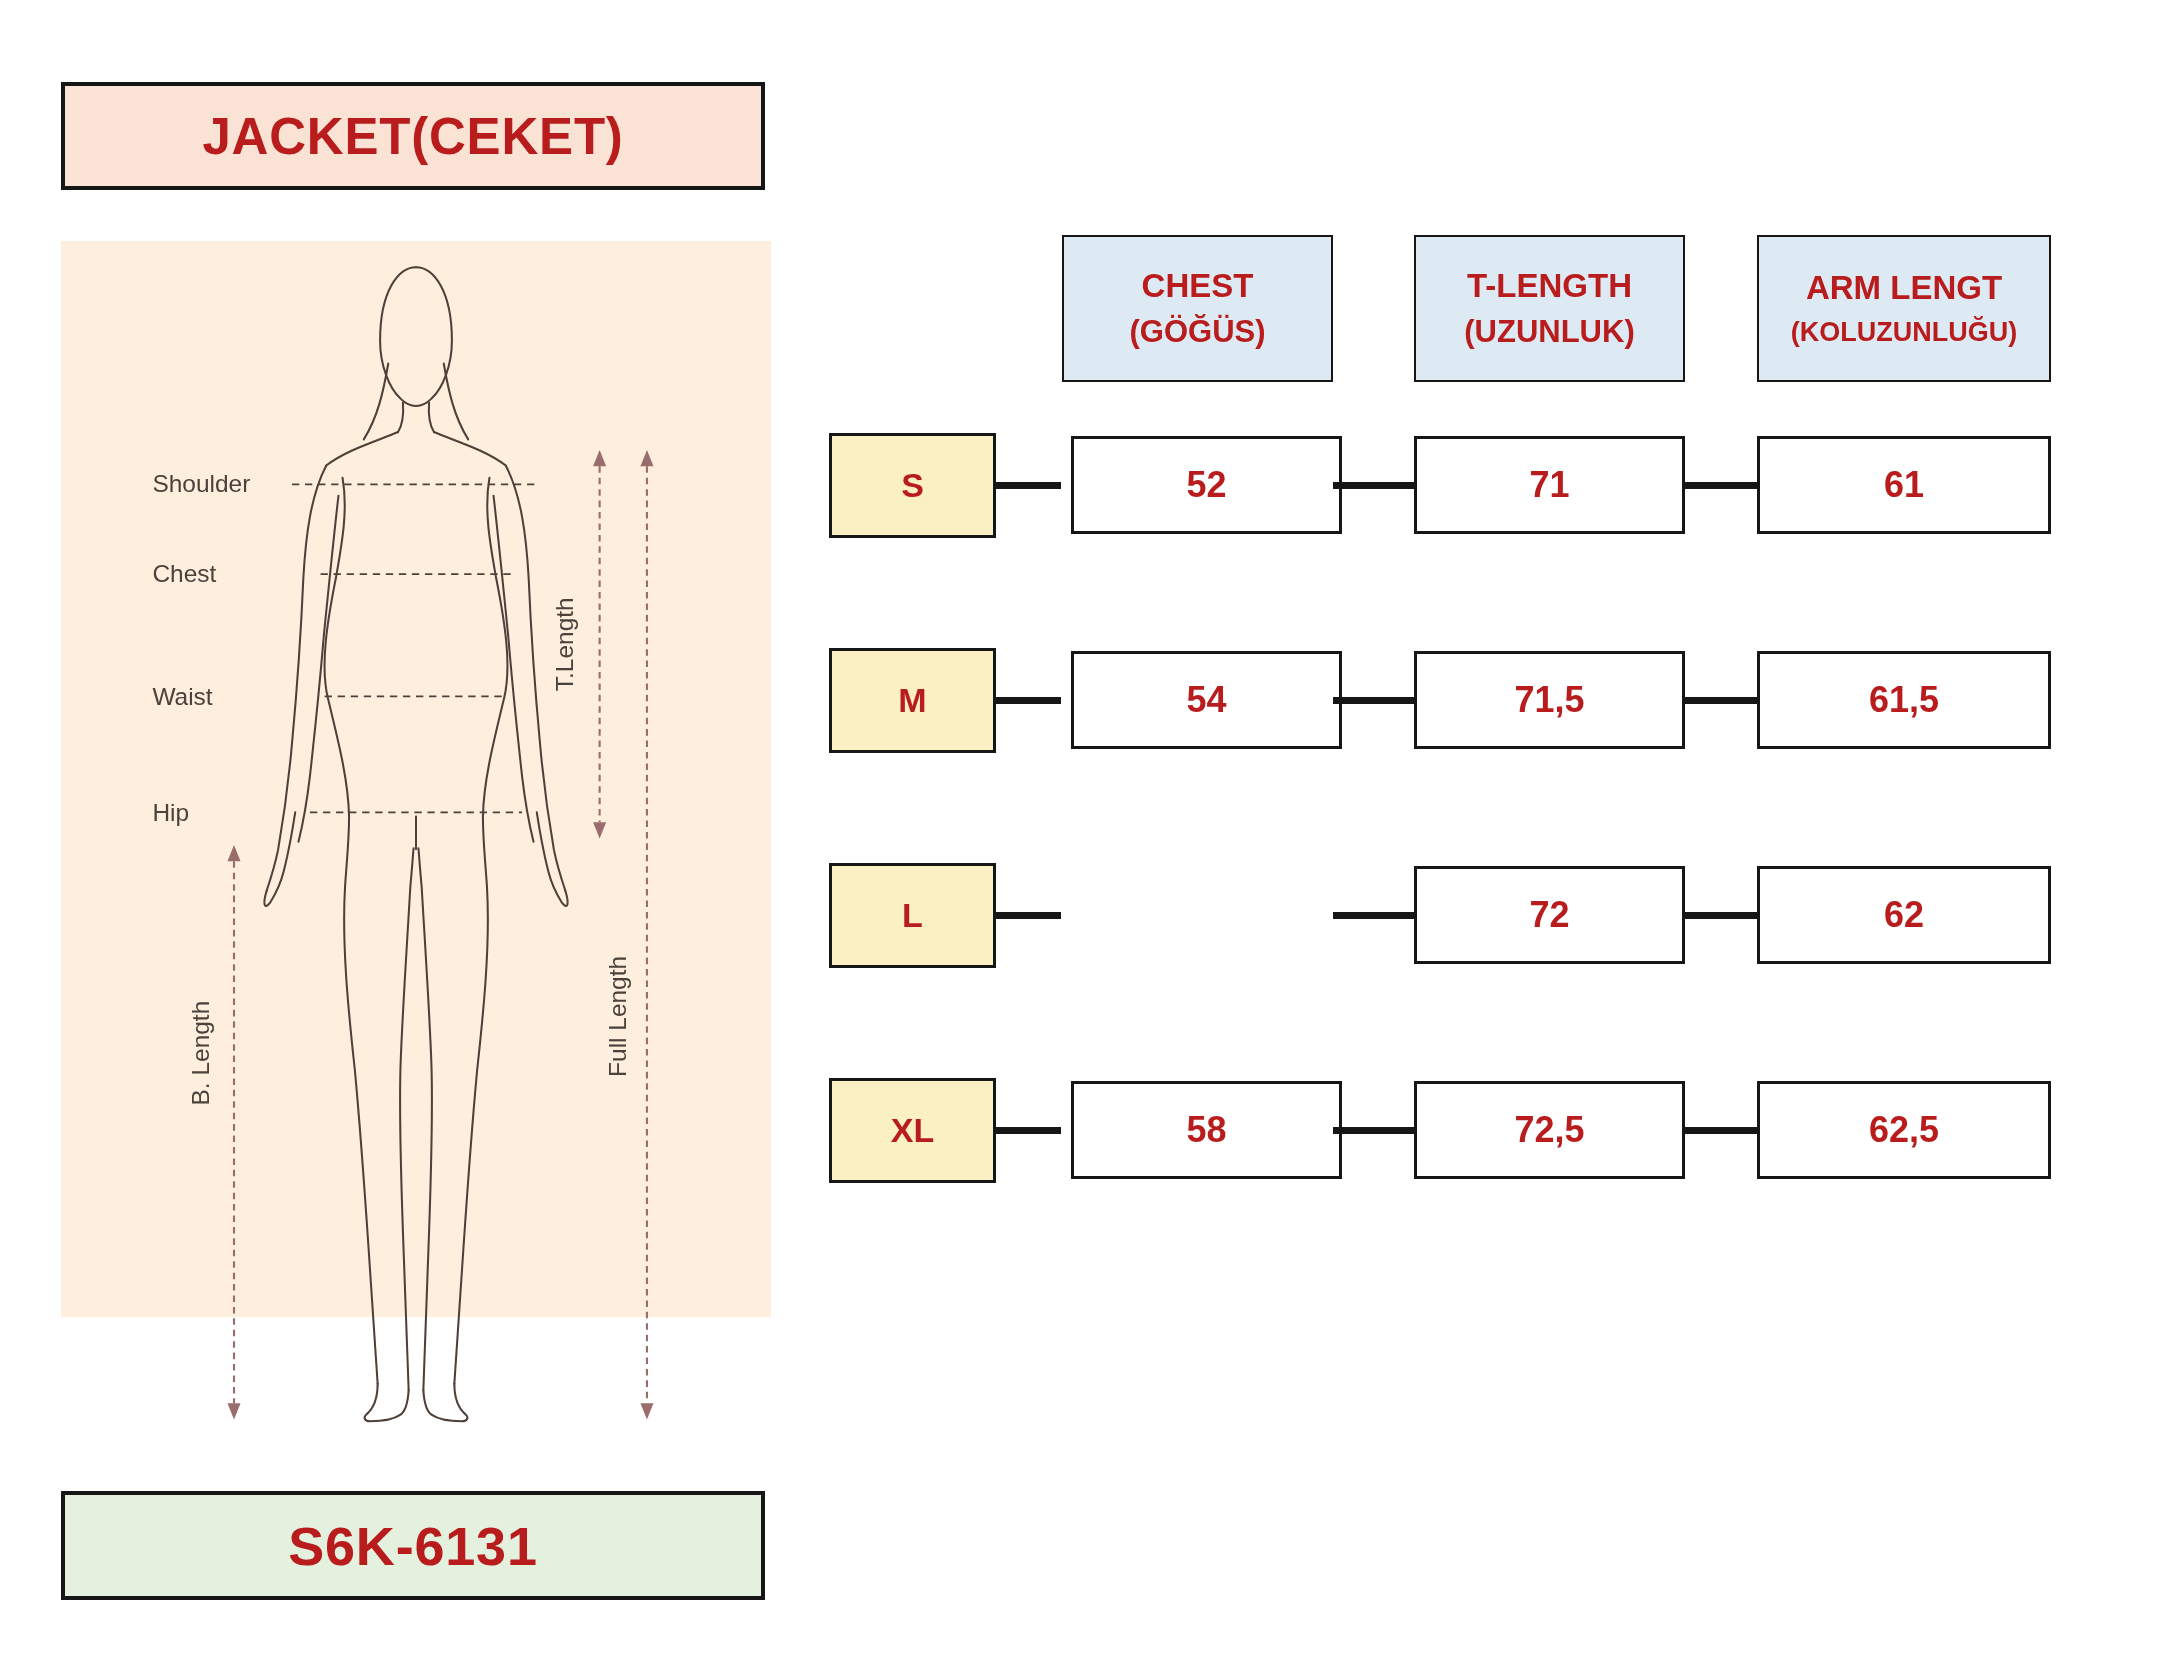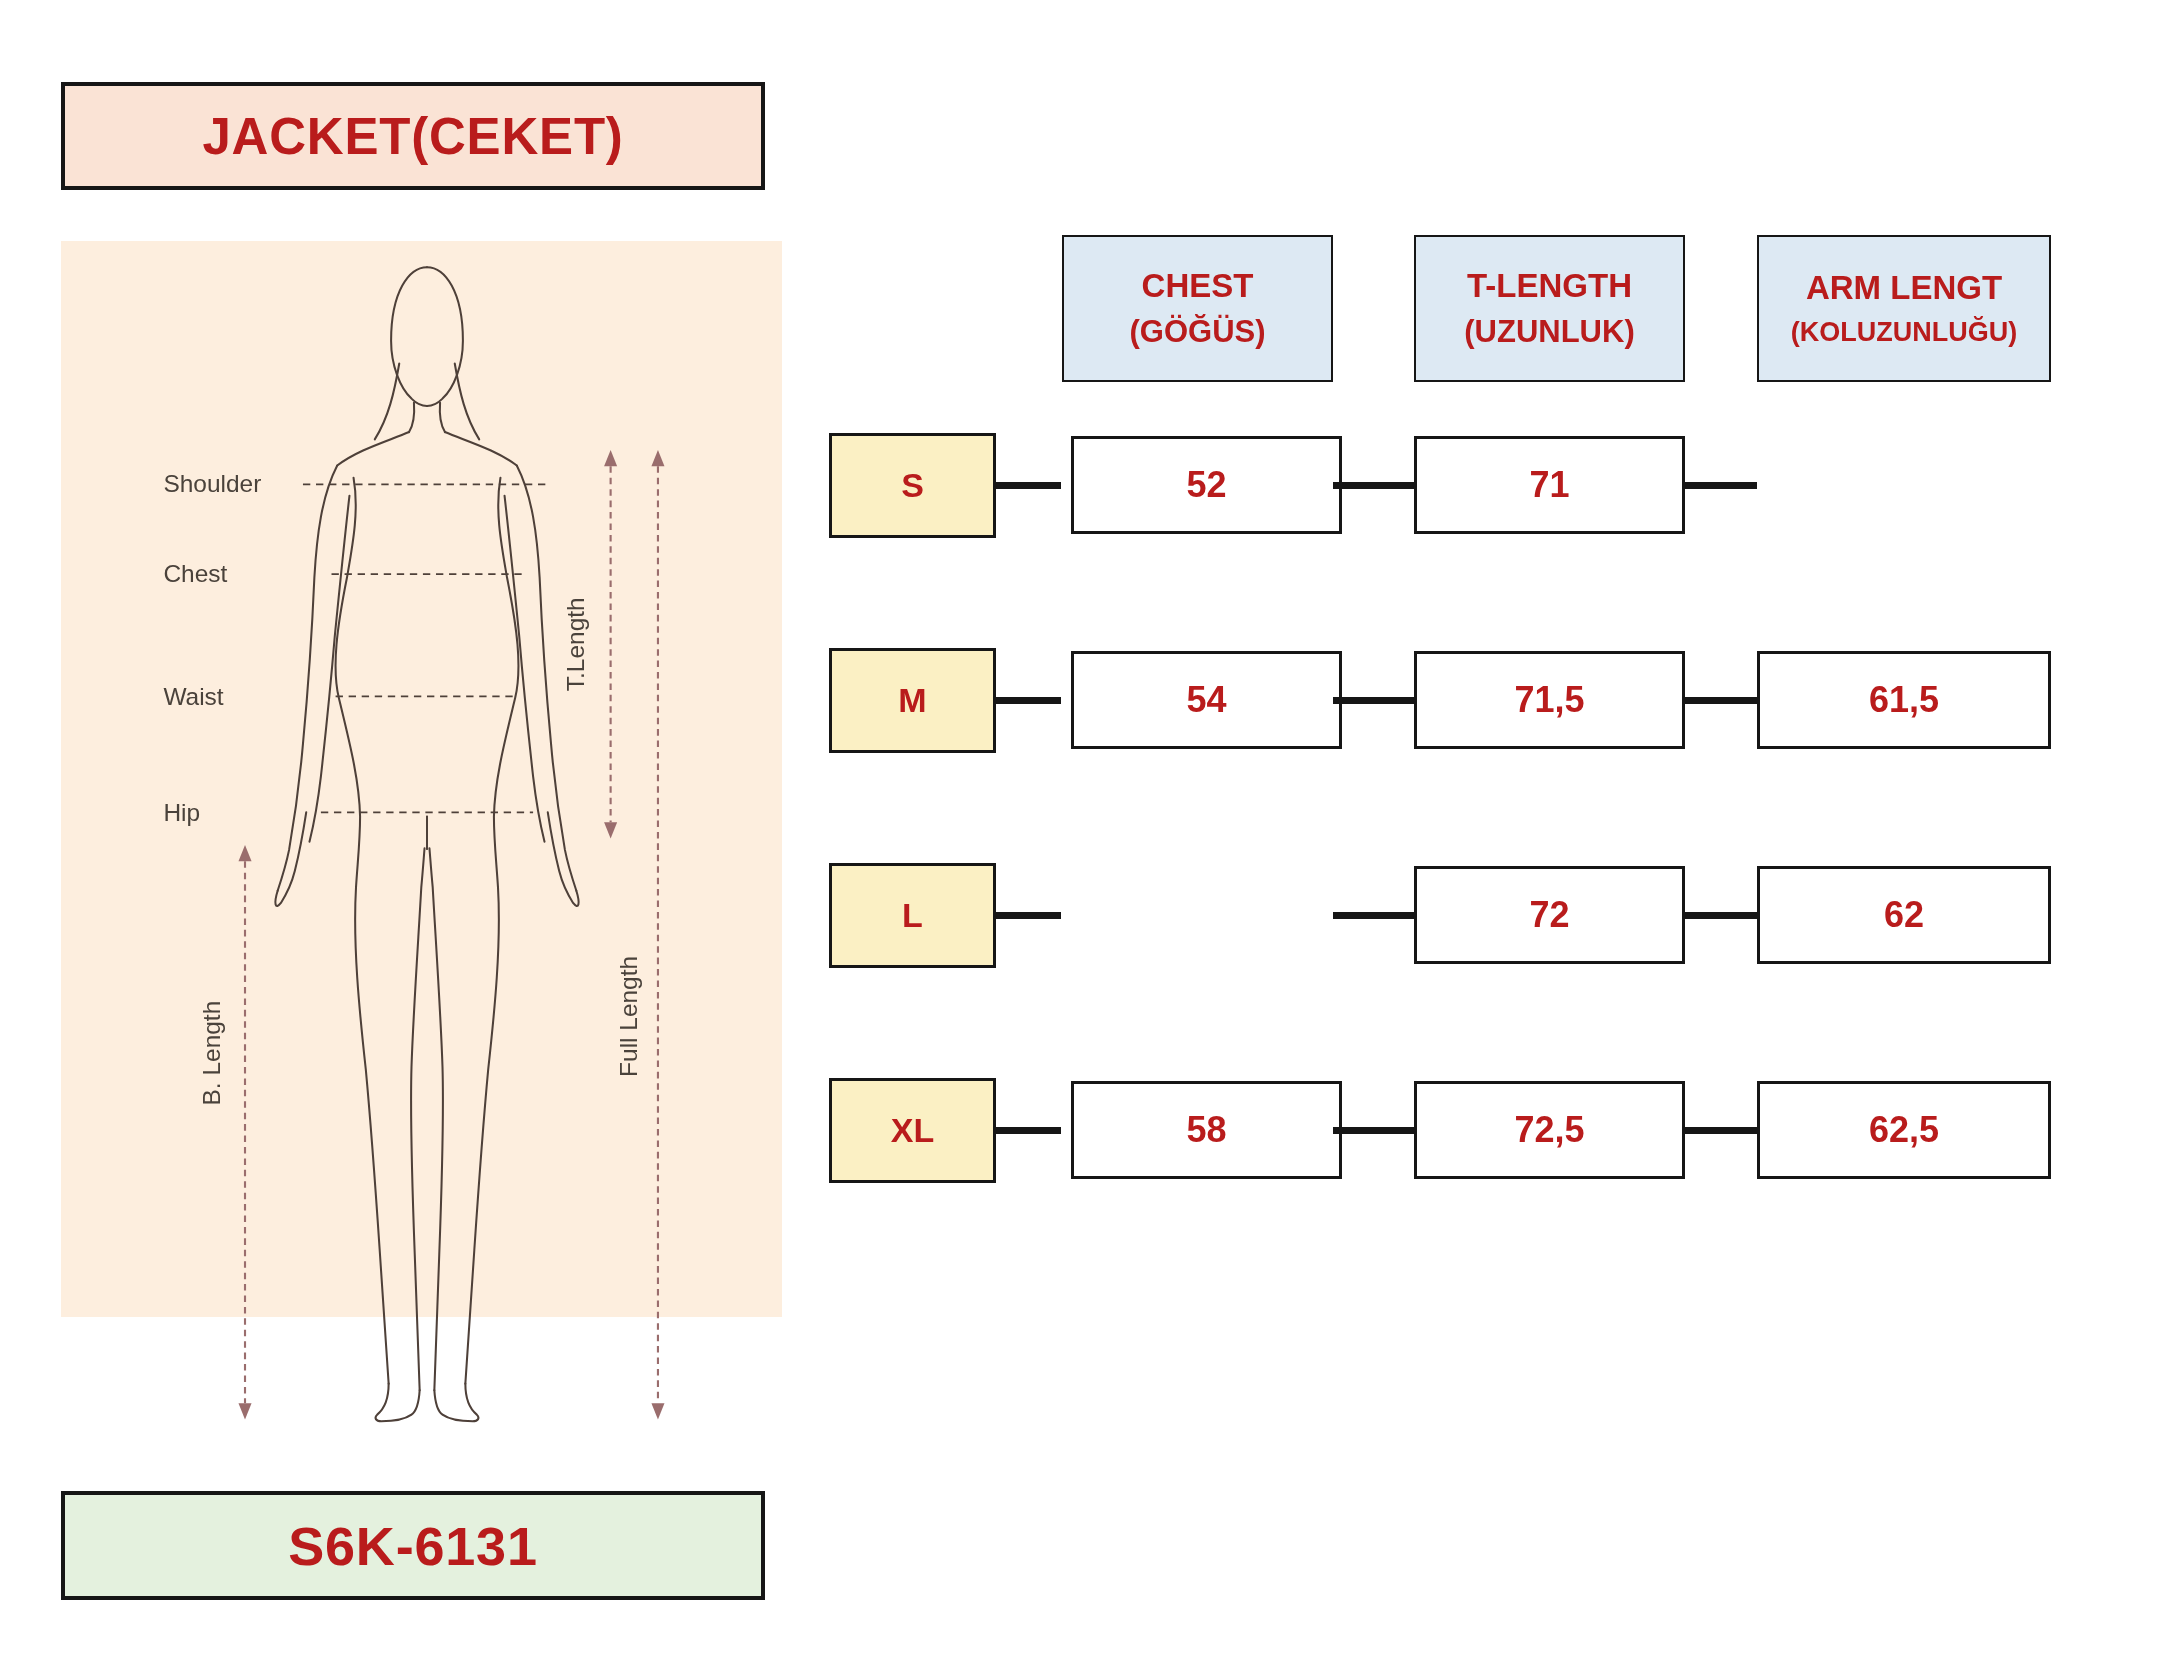--- a/index.html
+++ b/index.html
@@ -15,21 +15,20 @@
 
   
   .title-box{
     position:absolute;left:61px;top:82px;width:704px;height:108px;
     background:var(--title-bg);border:4.1px solid var(--border);
     font-weight:bold;font-size:51px;letter-spacing:0.8px;
   }
   .diagram-box{
     position:absolute;left:61px;top:241px;width:710px;height:1076px;
     background:var(--diagram-bg);
-    padding-left:11px;
   }
   .code-box{
     position:absolute;left:61px;top:1491px;width:704px;height:109px;
     background:var(--code-bg);border:4.1px solid var(--border);
     font-weight:bold;font-size:54px;letter-spacing:0.8px;
   }
 
   
   .headers{position:absolute;left:829px;top:235px;width:1222px;height:147px;}
   .hbox{
@@ -161,20 +160,21 @@
     </div>
   </div>
 
   <div class="trow" style="top:433px">
     <div class="size-box">S</div>
     <div class="conn c1"></div>
     <div class="vbox v1">52</div>
     <div class="conn c2"></div>
     <div class="vbox v2">71</div>
     <div class="conn c3"></div>
+    <div class="vbox v3">61</div>
   </div>
 
   <div class="trow" style="top:648px">
     <div class="size-box">M</div>
     <div class="conn c1"></div>
     <div class="vbox v1">54</div>
     <div class="conn c2"></div>
     <div class="vbox v2">71,5</div>
     <div class="conn c3"></div>
     <div class="vbox v3">61,5</div>

